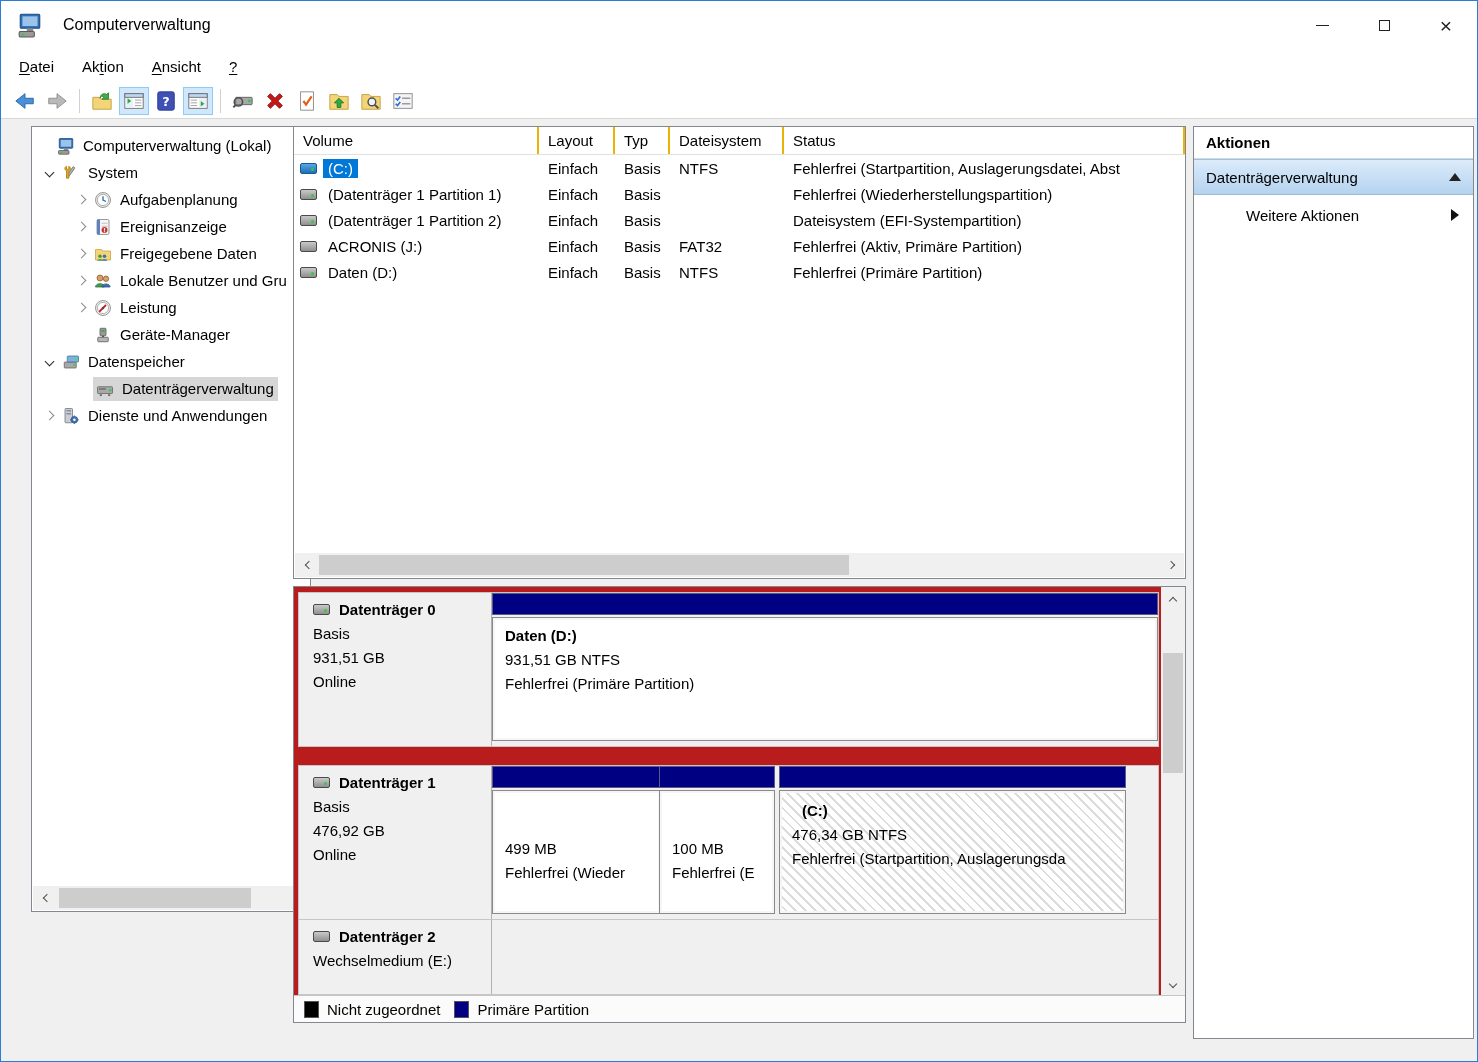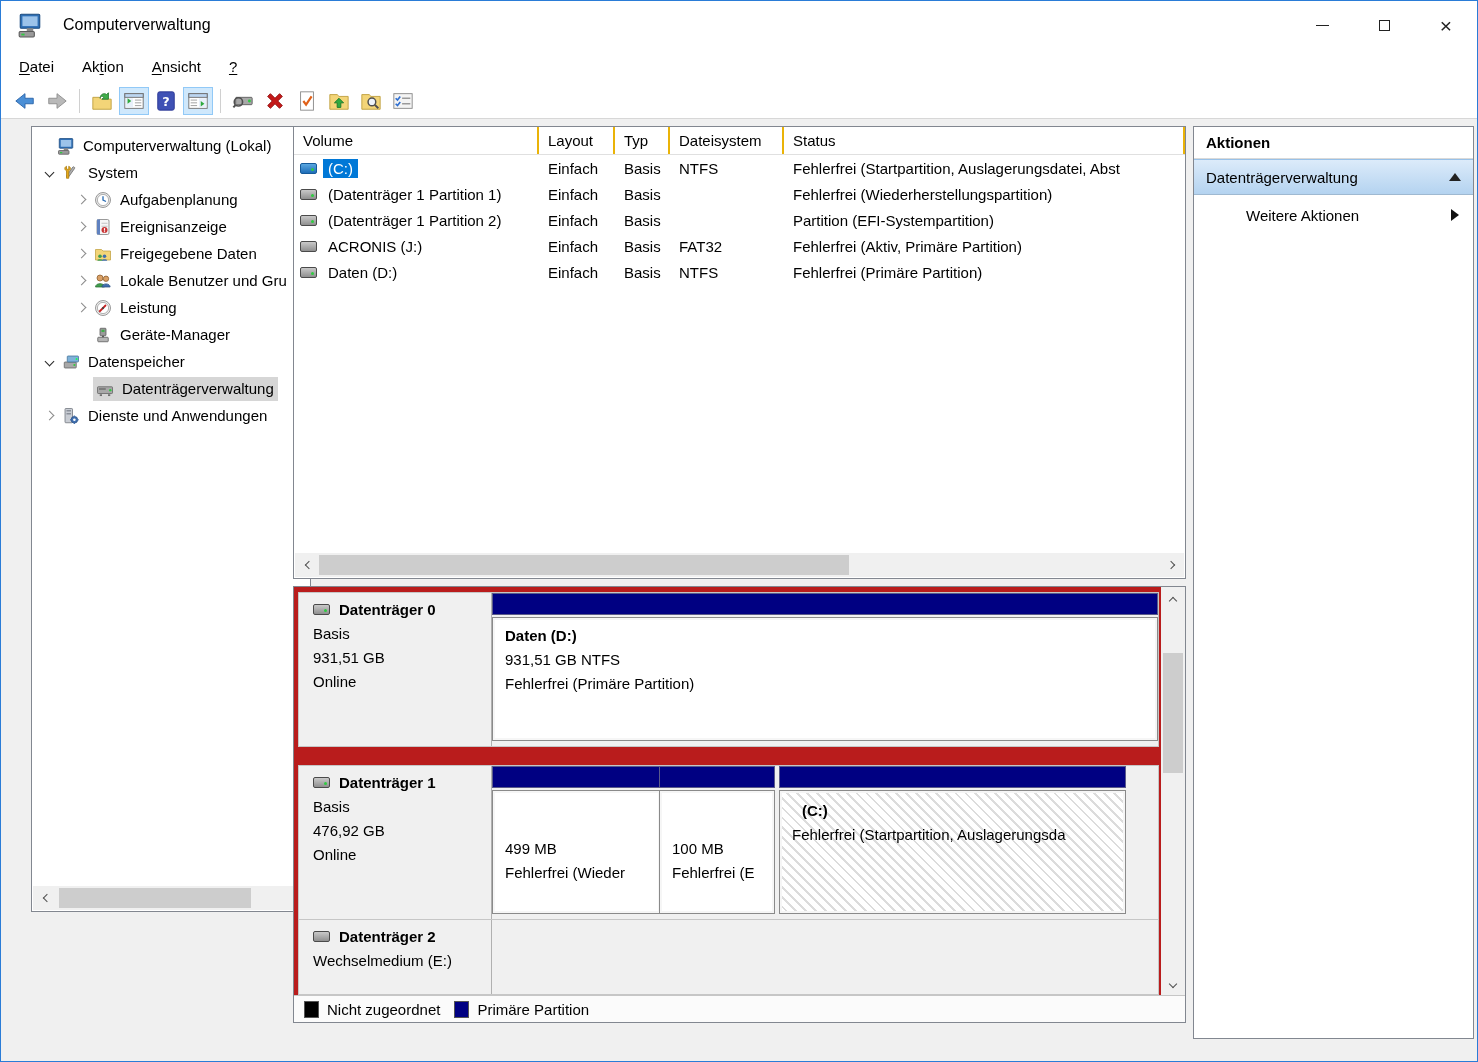--- a/index.html
+++ b/index.html
@@ -450,21 +450,21 @@
         </div>
 
         <div class="vl-row">
           <div class="volcell">
               <span class="hdd"></span>
               <span class="vol-label">(Datenträger 1 Partition 2)</span>
             </div>
           <div>Einfach</div>
           <div>Basis</div>
           <div></div>
-          <div>Partition (EFI-Systempartition)</div>
+          <div>Dateisystem (EFI-Systempartition)</div>
         </div>
 
         <div class="vl-row">
           <div class="volcell">
               <span class="hdd nodot"></span>
               <span class="vol-label">ACRONIS (J:)</span>
             </div>
           <div>Einfach</div>
           <div>Basis</div>
           <div>FAT32</div>
@@ -540,20 +540,21 @@
                 <div class="pband"></div>
                 <div class="pbody" style="height:124px;padding-top:46px;">
                   <div>100 MB</div>
                   <div>Fehlerfrei (E</div>
                 </div>
               </div>
               <div class="part" style="left:287px;width:347px;">
                 <div class="pband"></div>
                 <div class="pbody hatch" style="height:124px;padding-top:8px;">
                   <div class="pname">(C:)</div>
+                  <div>476,34 GB NTFS</div>
                   <div>Fehlerfrei (Startpartition, Auslagerungsda</div>
                 </div>
               </div>
             </div>
           </div>
 
           <div class="disk-row" style="top:332px;height:76px;">
             <div class="disk-label">
               <div class="dhead">
                   <span class="hdd nodot"></span>

